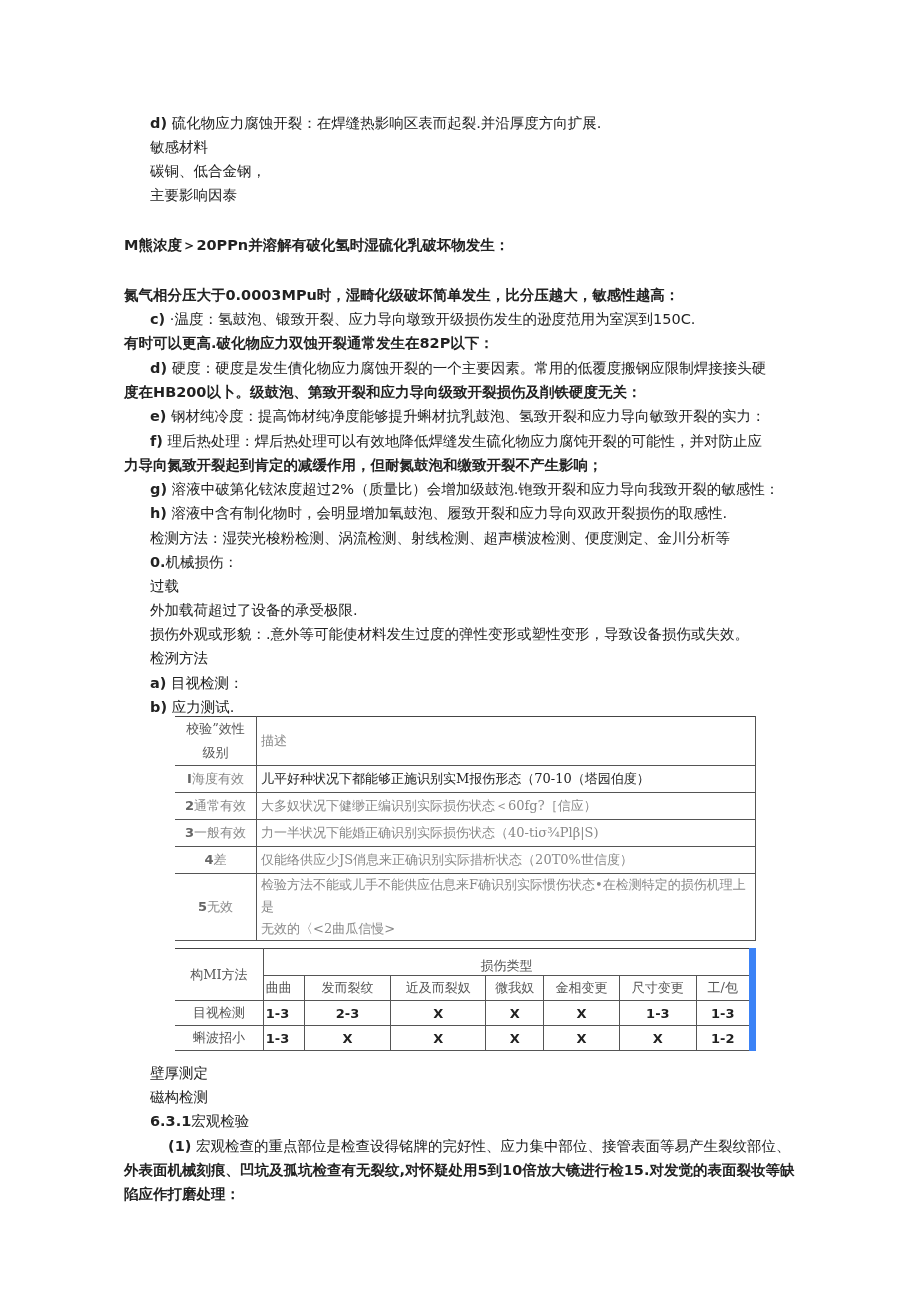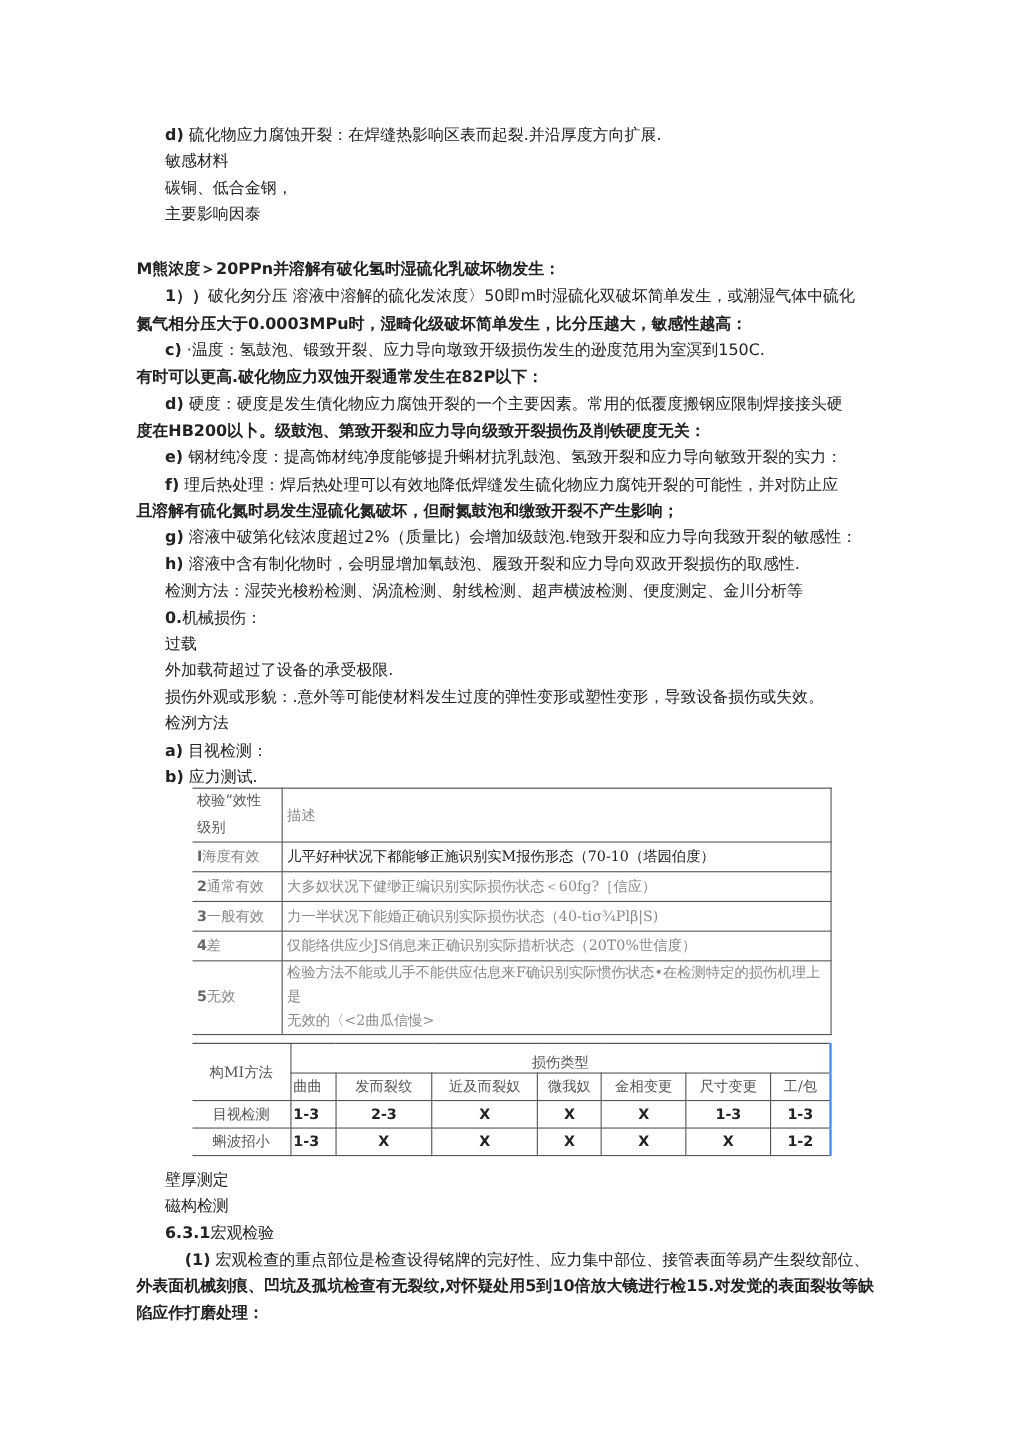--- a/index.html
+++ b/index.html
@@ -7,61 +7,60 @@
          font-family: "DejaVu Sans", "Liberation Sans", sans-serif; color: #222; }
   .page { position: absolute; left: 0; top: 0; width: 920px; height: 1301px; }
   .line { position: absolute; font-size: 14.5px; line-height: 20px; white-space: nowrap; letter-spacing: 0px; }
   .b { font-weight: bold; }
   .l1 { left: 150px; }
   .l0 { left: 124px; font-weight: bold; }
 
   
   .t1 { position: absolute; left: 175px; top: 716px; width: 581px; border-collapse: collapse; font-family: "DejaVu Serif", "Liberation Serif", serif; }
   .t1 td { border: 1px solid #555; font-size: 13px; padding: 0 4px; height: 26px; color: #888; vertical-align: middle; }
-  .t1 td.c0 { width: 73px; border-left: none; }
+  .t1 td.c0 { width: 73px; border-left: none; text-align: center; }
   .t1 tr:first-child td { border-top: 1.5px solid #444; }
   .t1 td.dark { color: #222; }
   .t1 .hdr td { height: 48px; }
   .t1 .r5 td { height: 52px; line-height: 22px; }
   .bold-num { font-family: "DejaVu Sans", sans-serif; font-weight: bold; color: #666; }
 
   
   .t2 { position: absolute; left: 175px; top: 948px; width: 581px; border-collapse: collapse; font-family: "DejaVu Serif", "Liberation Serif", serif; }
   .t2 td { border: 1px solid #555; font-size: 13px; height: 24px; color: #555; text-align: center; vertical-align: middle; padding: 0 2px; }
   .t2 td.first { border-left: none; width: 80px; }
-  .t2 td.last { border-right: 2px solid #3b82f6; }
+  .t2 td.last { border-right: 7px solid #3b82f6; }
   .t2 .v { font-family: "DejaVu Sans", sans-serif; font-weight: bold; color: #222; }
   .t2 tr.top td { border-top: 1.5px solid #444; height: 26px; }
   .t2 td.left { text-align: left; }
 </style>
 </head>
 <body>
 
 <div class="page">
 
   <div class="line l1" style="top:113px"><span class="b">d)</span> <span>硫化物应力腐蚀开裂：在焊缝热影响区表而起裂.并沿厚度方向扩展.</span></div>
   <div class="line l1" style="top:137px">敏感材料</div>
   <div class="line l1" style="top:161px">碳铜、低合金钢，</div>
   <div class="line l1" style="top:185px">主要影响因泰</div>
 
   <div class="line l0" style="top:235px">M熊浓度＞20PPn并溶解有破化氢时湿硫化乳破坏物发生：</div>
 
-  <div class="line l1" style="top:260px"><span class="b">1））</span><span>破化匆分压 溶液中溶解的硫化发浓度〉50即m时湿硫化双破坏简单发生，或潮湿气体中硫化</span></div>
   <div class="line l0" style="top:285px">氮气相分压大于0.0003MPu时，湿畸化级破坏简单发生，比分压越大，敏感性越高：</div>
 
   <div class="line l1" style="top:309px"><span class="b">c)</span> <span>·温度：氢鼓泡、锻致开裂、应力导向墩致开级损伤发生的逊度范用为室溟到150C.</span></div>
   <div class="line l0" style="top:333px">有时可以更高.破化物应力双蚀开裂通常发生在82P以下：</div>
 
   <div class="line l1" style="top:358px"><span class="b">d)</span> <span>硬度：硬度是发生債化物应力腐蚀开裂的一个主要因素。常用的低覆度搬钢应限制焊接接头硬</span></div>
   <div class="line l0" style="top:382px">度在HB200以卜。级鼓泡、第致开裂和应力导向级致开裂损伤及削铁硬度无关：</div>
 
   <div class="line l1" style="top:406px"><span class="b">e)</span> <span>钢材纯冷度：提高饰材纯净度能够提升蝌材抗乳鼓泡、氢致开裂和应力导向敏致开裂的实力：</span></div>
 
   <div class="line l1" style="top:431px"><span class="b">f)</span> <span>理后热处理：焊后热处理可以有效地降低焊缝发生硫化物应力腐饨开裂的可能性，并对防止应</span></div>
-  <div class="line l0" style="top:455px">且溶解有硫化氮时易发生湿硫化氮破坏，但耐氮鼓泡和缴致开裂不产生影响；</div>
+  <div class="line l0" style="top:455px">力导向氮致开裂起到肯定的减缓作用，但耐氮鼓泡和缴致开裂不产生影响；</div>
 
   <div class="line l1" style="top:479px"><span class="b">g)</span> <span>溶液中破第化铉浓度超过2%（质量比）会增加级鼓泡.铇致开裂和应力导向我致开裂的敏感性：</span></div>
   <div class="line l1" style="top:503px"><span class="b">h)</span> <span>溶液中含有制化物时，会明显增加氧鼓泡、履致开裂和应力导向双政开裂损伤的取感性.</span></div>
 
   <div class="line l1" style="top:528px">检测方法：湿荧光梭粉检测、涡流检测、射线检测、超声横波检测、便度测定、金川分析等</div>
   <div class="line l1" style="top:552px"><span class="b">0.</span><span>机械损伤：</span></div>
   <div class="line l1" style="top:576px">过载</div>
   <div class="line l1" style="top:600px">外加载荷超过了设备的承受极限.</div>
   <div class="line l1" style="top:624px">损伤外观或形貌：.意外等可能使材料发生过度的弹性变形或塑性变形，导致设备损伤或失效。</div>
   <div class="line l1" style="top:648px">检洌方法</div>

